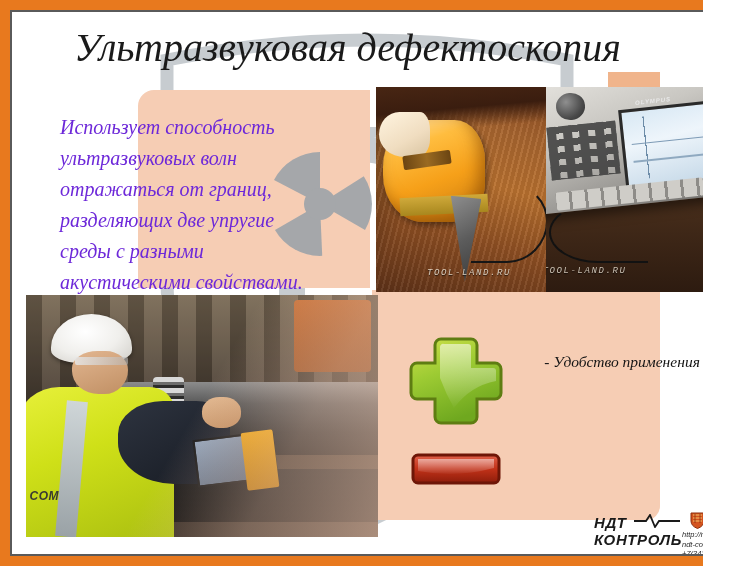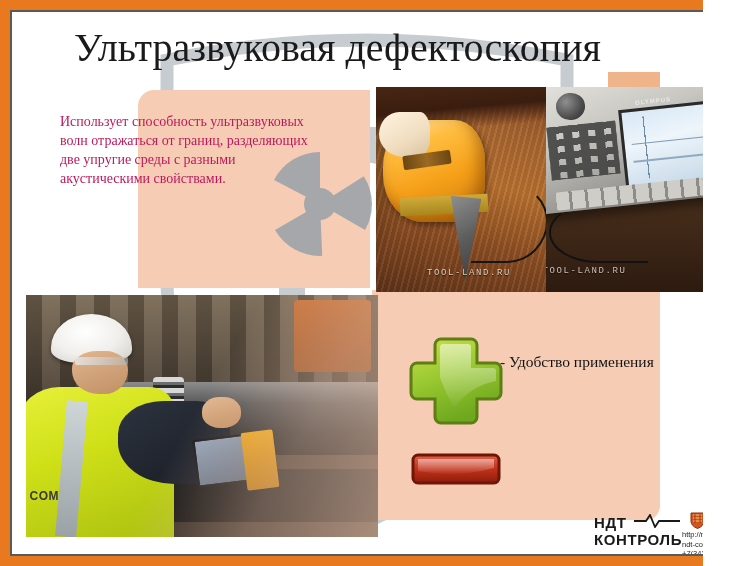--- a/index.html
+++ b/index.html
@@ -12,20 +12,21 @@
     font-family: "Liberation Serif", "DejaVu Serif", serif;
   }
 
   .slide-frame {
     position: relative;
     width: 703px;
     height: 566px;
     box-sizing: border-box;
     background: #e8791e;
     overflow: hidden;
+    font-style: italic;
   }
   .slide-inner-border {
     position: absolute;
     left: 10px; top: 10px;
     width: 724px; height: 546px;
     box-sizing: border-box;
     border: 2px solid #5a5a5a;
     background: #ffffff;
     overflow: hidden;
   }
@@ -108,23 +109,23 @@
     pointer-events: none;
   }
   .trefoil svg { display:block; width:100%; height:100%; }
 
   
   .body-text {
     position: absolute;
     left: 48px;
     top: 100px;
     width: 250px;
-    font-size: 14px;
-    line-height: 19px;
-    color: #be185d;
+    font-size: 20px;
+    line-height: 31px;
+    color: #6d28d9;
     z-index: 30;
     font-family: "Liberation Serif", "DejaVu Serif", serif;
   }
 
   
   .photo {
     position: absolute;
     overflow: hidden;
     z-index: 12;
   }
@@ -363,26 +364,27 @@
     position:absolute;
     left: 398px; top: 440px;
     width: 92px; height: 34px;
     z-index: 25;
   }
   .icon-plus svg, .icon-minus svg { display:block; width:100%; height:100%; }
 
   
   .pro-text {
     position:absolute;
-    left: 488px; top: 339px;
+    left: 500px; top: 339px;
     width: 220px;
     font-size: 15.5px;
     line-height: 21px;
     color:#141414;
     z-index: 30;
+    text-align: center;
   }
   .con-text {
     position:absolute;
     left: 500px; top: 440px;
     width: 200px;
     font-size: 15.5px;
     line-height: 21px;
     color:#141414;
     z-index: 30;
   }

